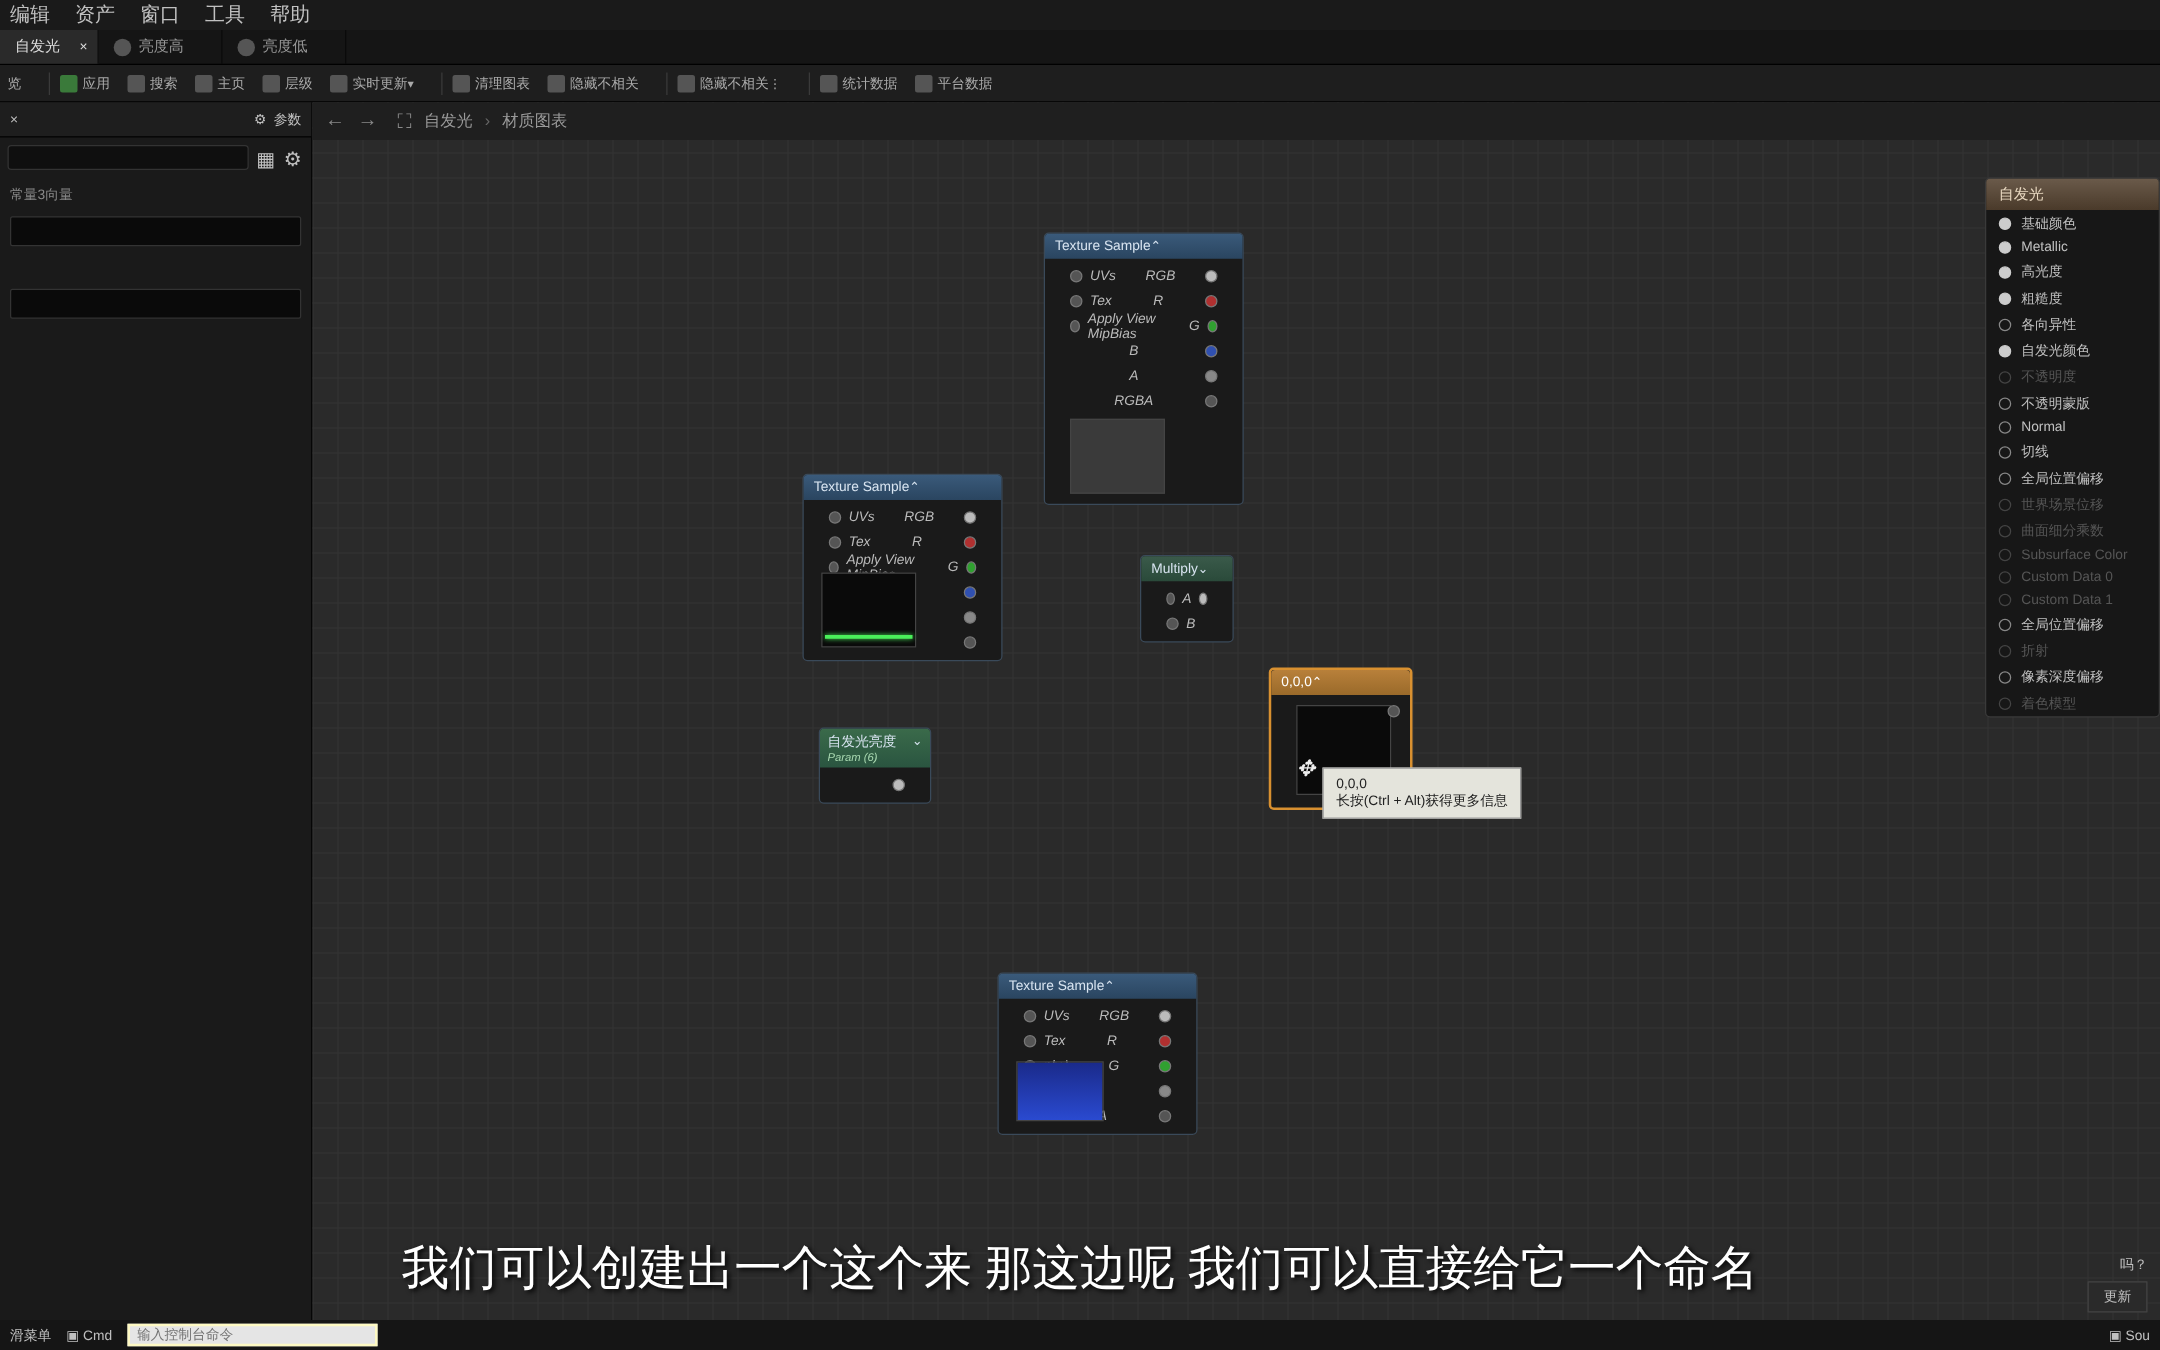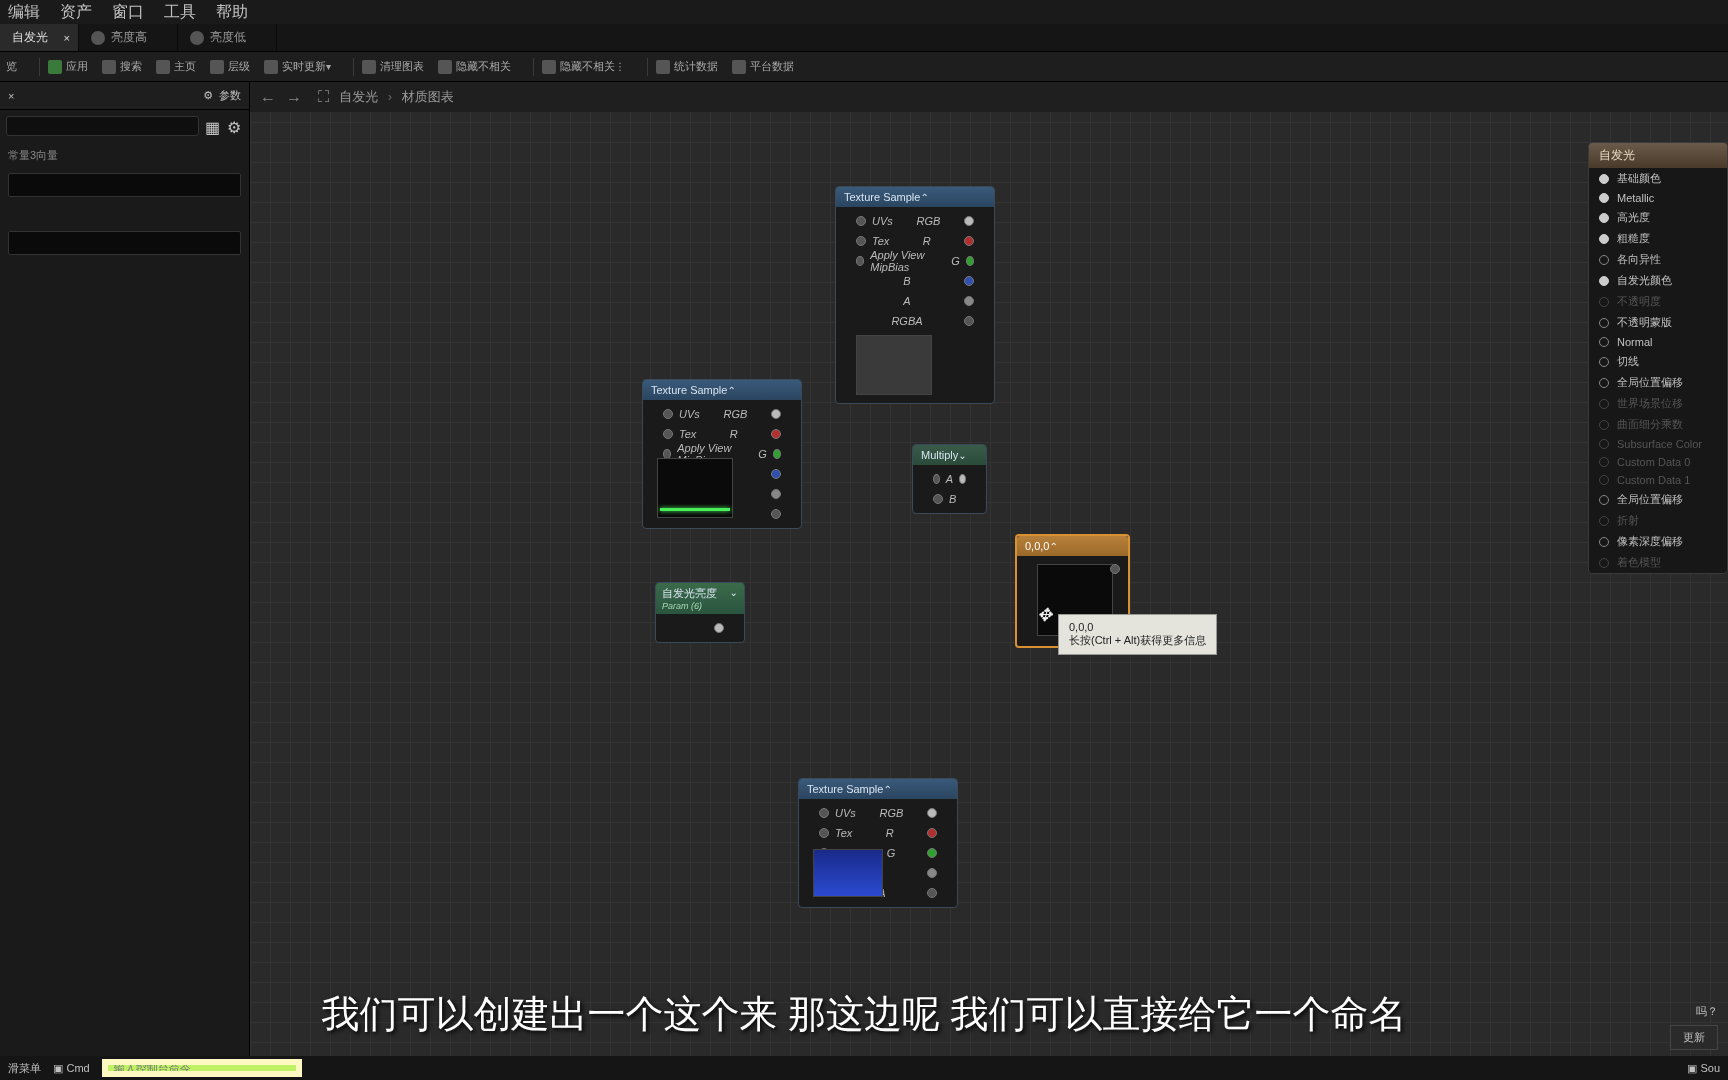--- a/index.html
+++ b/index.html
@@ -99,21 +99,21 @@
 
 
 .wires { position:absolute; inset:0; pointer-events:none; z-index:3; }
 .wires path { stroke:#c8c8c8; stroke-width:1.5; fill:none; }
 
 
 .subtitle { position:absolute; bottom:40px; left:0; right:0; text-align:center; font-size:38px; color:#fff; font-weight:500; text-shadow:2px 2px 4px #000; z-index:100; pointer-events:none; }
 
 
 .bottombar { position:absolute; bottom:0; left:0; right:0; height:24px; background:#151515; display:flex; align-items:center; padding:0 8px; font-size:11px; gap:12px; }
-.bottombar input { background:#bef264; border:6px solid #fef9c3; color:#777; height:18px; padding:0 6px; font-size:11px; width:200px; }
+.bottombar input { background:#e5e5e5; border:2px solid #fef9c3; color:#777; height:18px; padding:0 6px; font-size:11px; width:200px; }
 .bottom-right { position:absolute; right:10px; bottom:30px; display:flex; flex-direction:column; align-items:flex-end; gap:6px; font-size:11px; z-index:90; }
 .update-btn { background:#2a2a2a; padding:4px 12px; border:1px solid #444; cursor:pointer; }
 
 .chev { font-size:10px; }
 </style>
 </head>
 <body>
 
 <div class="menubar">
   <span>编辑</span>

